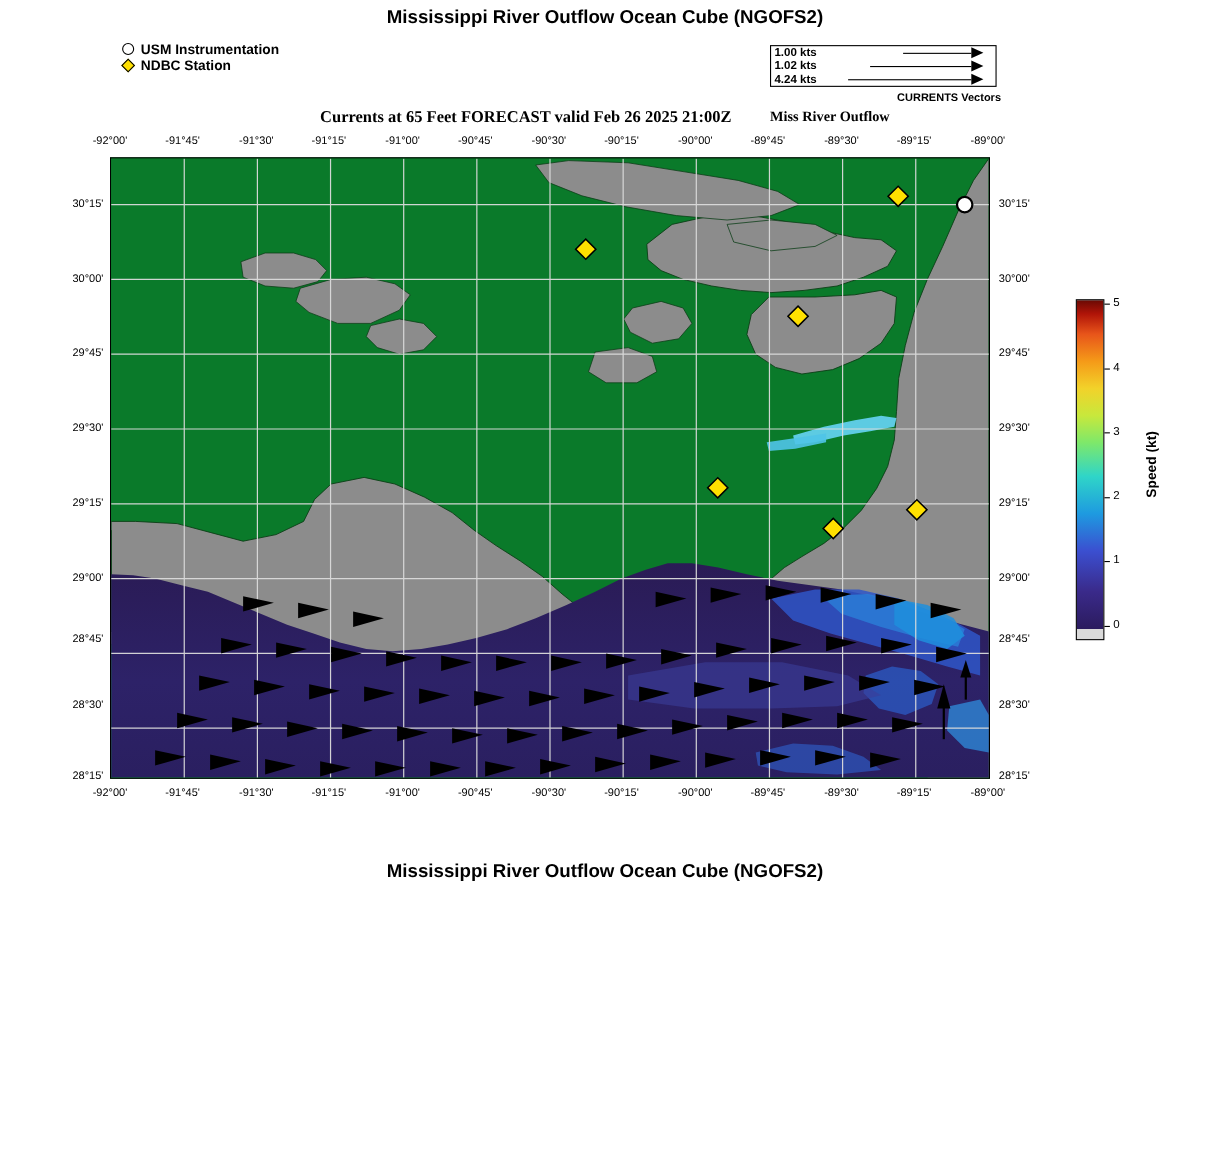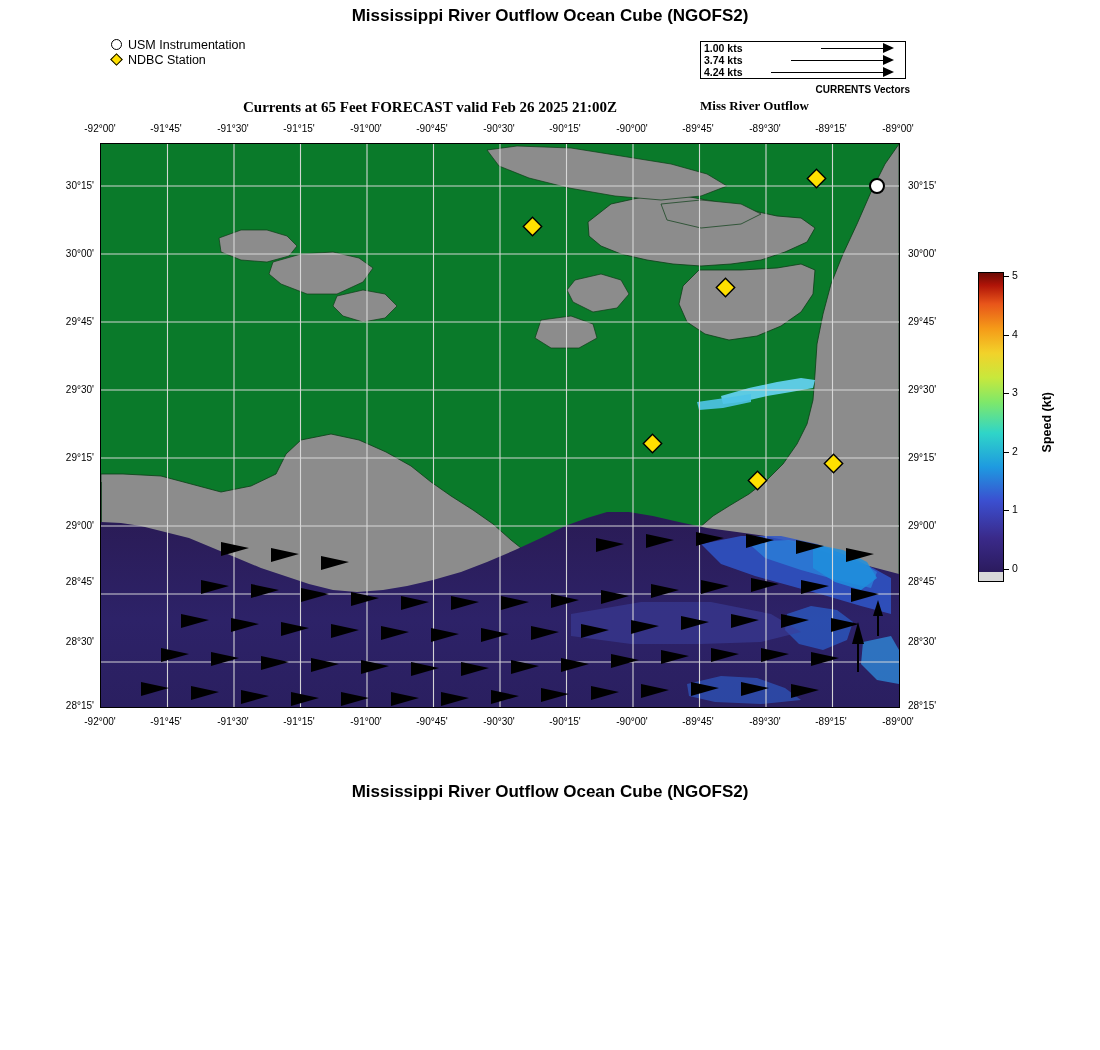--- a/index.html
+++ b/index.html
@@ -32,20 +32,21 @@
     font-weight: bold;
     color: #000;
   }
   #subtitle {
     left: 0; top: 99px; width: 860px;
     text-align: center;
     font-size: 15px;
     font-weight: bold;
     color: #000;
     font-family: "Liberation Serif", serif;
+    padding-left: 48px;
   }
   #vector-caption {
     left: 700px; top: 84px; width: 210px;
     text-align: right;
     font-size: 10px;
     font-weight: bold;
     color: #000;
   }
   #vector-title {
     left: 700px; top: 98px; width: 210px;
@@ -63,21 +64,21 @@
     height: 14px;
     margin-bottom: 1px;
   }
   .legend-sym {
     width: 16px; height: 14px;
     display: inline-block;
     position: relative;
   }
   .legend-label {
     font-size: 12.5px;
-    font-weight: normal;
+    font-weight: bold;
     color: #000;
     margin-left: 2px;
     white-space: nowrap;
   }
   .circle-sym {
     position: absolute;
     left: 1px; top: 1px;
     width: 11px; height: 11px;
     border: 1.6px solid #000;
     border-radius: 50%;
@@ -228,21 +229,21 @@
   </div>
 </div>
 
 <div class="abs" id="vector-box">
   <div class="vec-row" style="top:0px;">
     <span class="vec-label">1.00 kts</span>
     <span class="vec-line" style="left:120px; width:62px;"></span>
     <span class="vec-head" style="left:182px;"></span>
   </div>
   <div class="vec-row" style="top:12px;">
-    <span class="vec-label">3.74 kts</span>
+    <span class="vec-label">1.02 kts</span>
     <span class="vec-line" style="left:90px; width:92px;"></span>
     <span class="vec-head" style="left:182px;"></span>
   </div>
   <div class="vec-row" style="top:24px;">
     <span class="vec-label">4.24 kts</span>
     <span class="vec-line" style="left:70px; width:112px;"></span>
     <span class="vec-head" style="left:182px;"></span>
   </div>
 </div>
 <div class="abs" id="vector-caption">CURRENTS Vectors</div>

